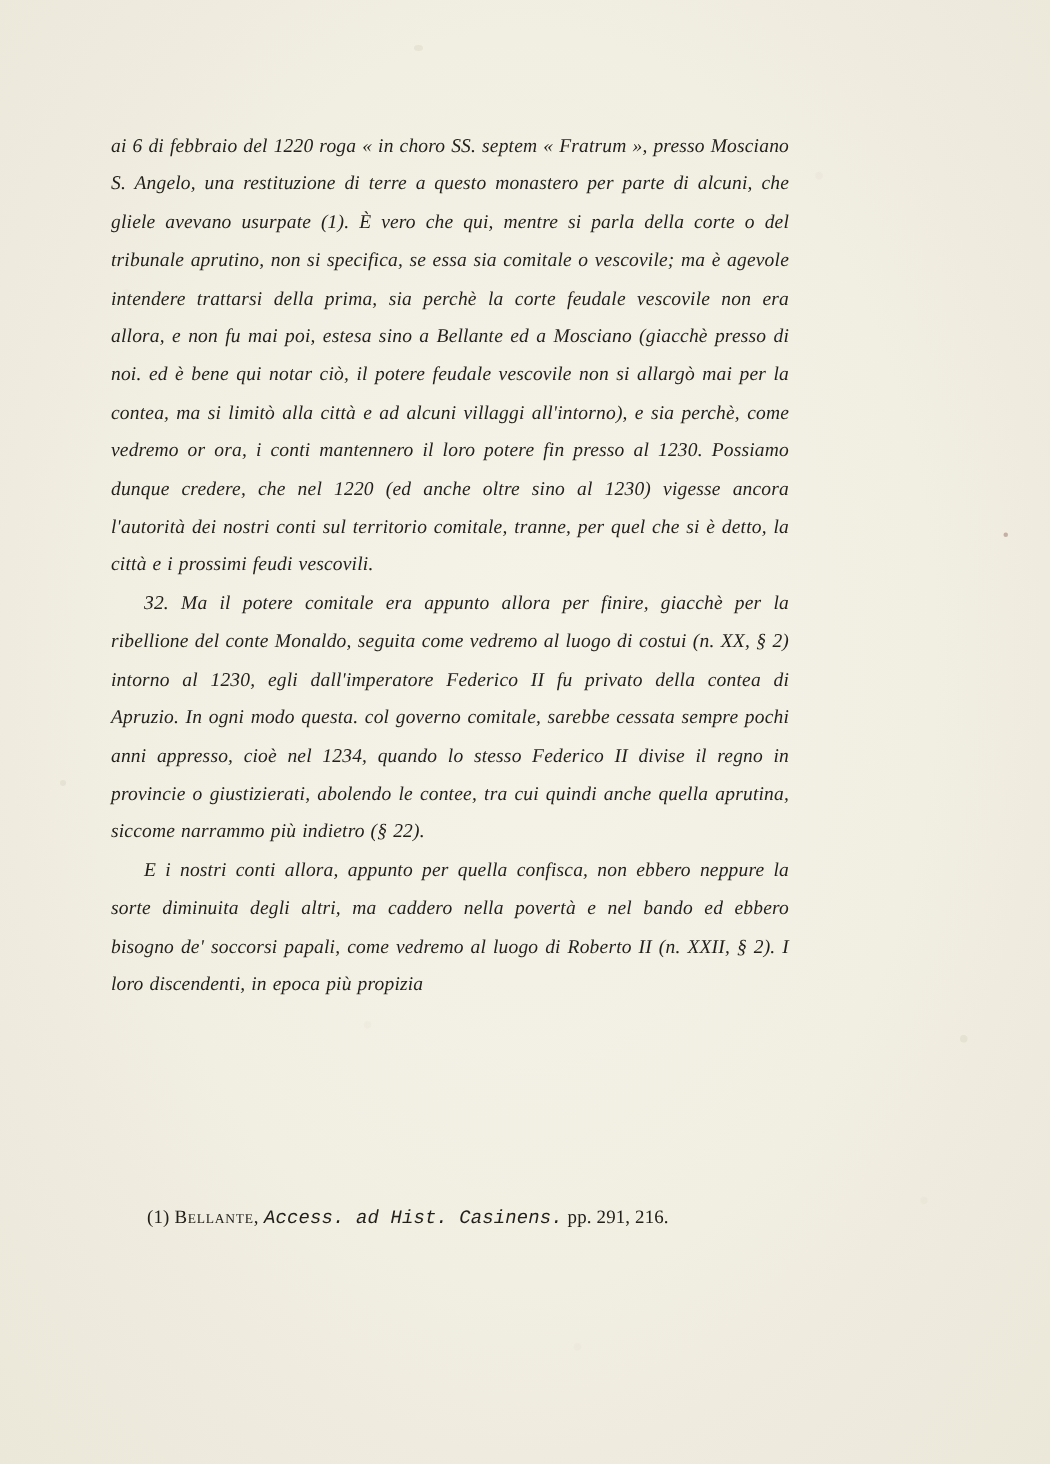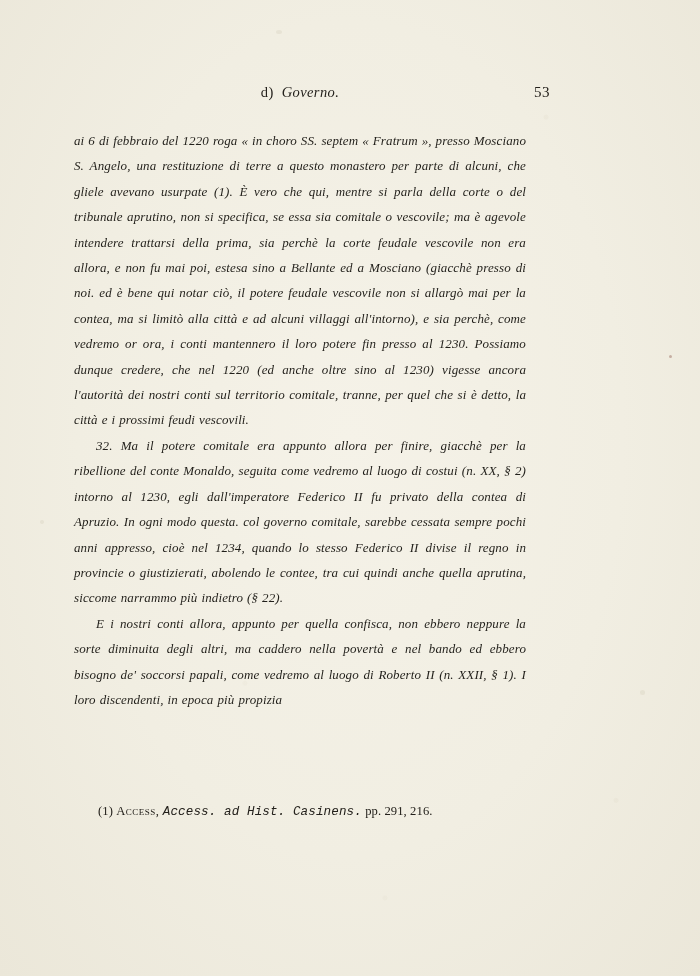--- a/index.html
+++ b/index.html
@@ -128,34 +128,27 @@
 
 <div class="page">
   <div class="paper-grain"></div>
   <div class="spot s1"></div>
   <div class="spot s2"></div>
   <div class="spot s3"></div>
   <div class="edge-mark"></div>
 
   <div class="content">
 
-    <div class="header-row">
-      <div class="running-head">
-        <span class="rh-letter">d)</span>
-        <span class="rh-title">Governo.</span>
-      </div>
-      <div class="page-number">53</div>
-    </div>
 
     <p class="body">ai 6 di febbraio del 1220 roga « in choro SS. septem « Fratrum », presso Mosciano S. Angelo, una restituzione di terre a questo monastero per parte di alcuni, che gliele avevano usurpate (1). È vero che qui, mentre si parla della corte o del tribunale aprutino, non si specifica, se essa sia comitale o vescovile; ma è agevole intendere trattarsi della prima, sia perchè la corte feudale vescovile non era allora, e non fu mai poi, estesa sino a Bellante ed a Mosciano (giacchè presso di noi. ed è bene qui notar ciò, il potere feudale vescovile non si allargò mai per la contea, ma si limitò alla città e ad alcuni villaggi all'intorno), e sia perchè, come vedremo or ora, i conti mantennero il loro potere fin presso al 1230. Possiamo dunque credere, che nel 1220 (ed anche oltre sino al 1230) vigesse ancora l'autorità dei nostri conti sul territorio comitale, tranne, per quel che si è detto, la città e i prossimi feudi vescovili.</p>
     <p class="body indent">32. Ma il potere comitale era appunto allora per finire, giacchè per la ribellione del conte Monaldo, seguita come vedremo al luogo di costui (n. XX, § 2) intorno al 1230, egli dall'imperatore Federico II fu privato della contea di Apruzio. In ogni modo questa. col governo comitale, sarebbe cessata sempre pochi anni appresso, cioè nel 1234, quando lo stesso Federico II divise il regno in provincie o giustizierati, abolendo le contee, tra cui quindi anche quella aprutina, siccome narrammo più indietro (§ 22).</p>
-    <p class="body indent">E i nostri conti allora, appunto per quella confisca, non ebbero neppure la sorte diminuita degli altri, ma caddero nella povertà e nel bando ed ebbero bisogno de' soccorsi papali, come vedremo al luogo di Roberto II (n. XXII, § 1). I loro discendenti, in epoca più propizia</p>
+    <p class="body indent">E i nostri conti allora, appunto per quella confisca, non ebbero neppure la sorte diminuita degli altri, ma caddero nella povertà e nel bando ed ebbero bisogno de' soccorsi papali, come vedremo al luogo di Roberto II (n. XXII, § 2). I loro discendenti, in epoca più propizia</p>
   </div>
 
   <div class="footnote-area">
     <p class="footnote">
       <span>(1)</span>
-      <span class="smallcaps">Access,</span>
+      <span class="smallcaps">Bellante,</span>
       <span class="ital">Access. ad Hist. Casinens.</span>
       <span>pp. 291, 216.</span>
     </p>
   </div>
 </div>
 
 </body></html>

